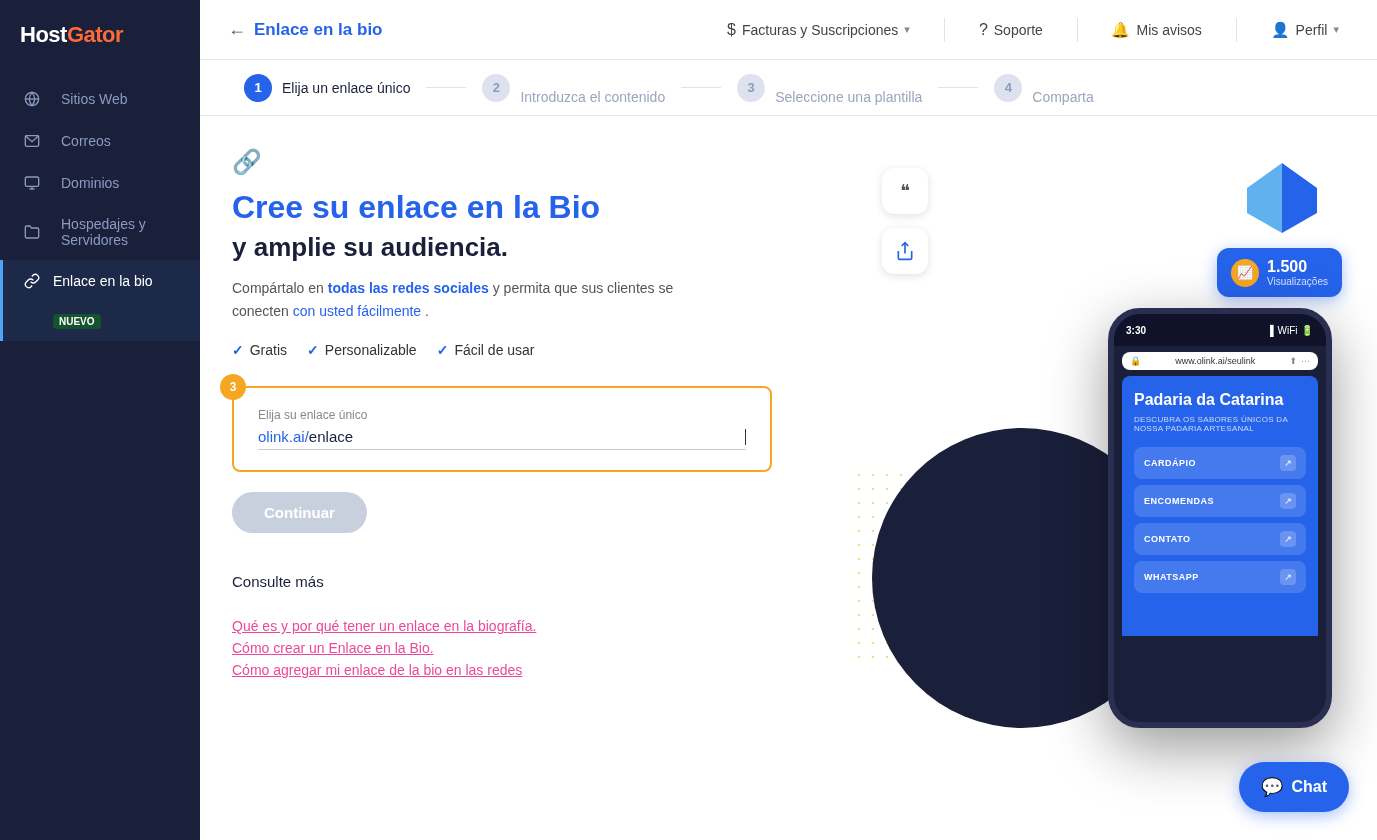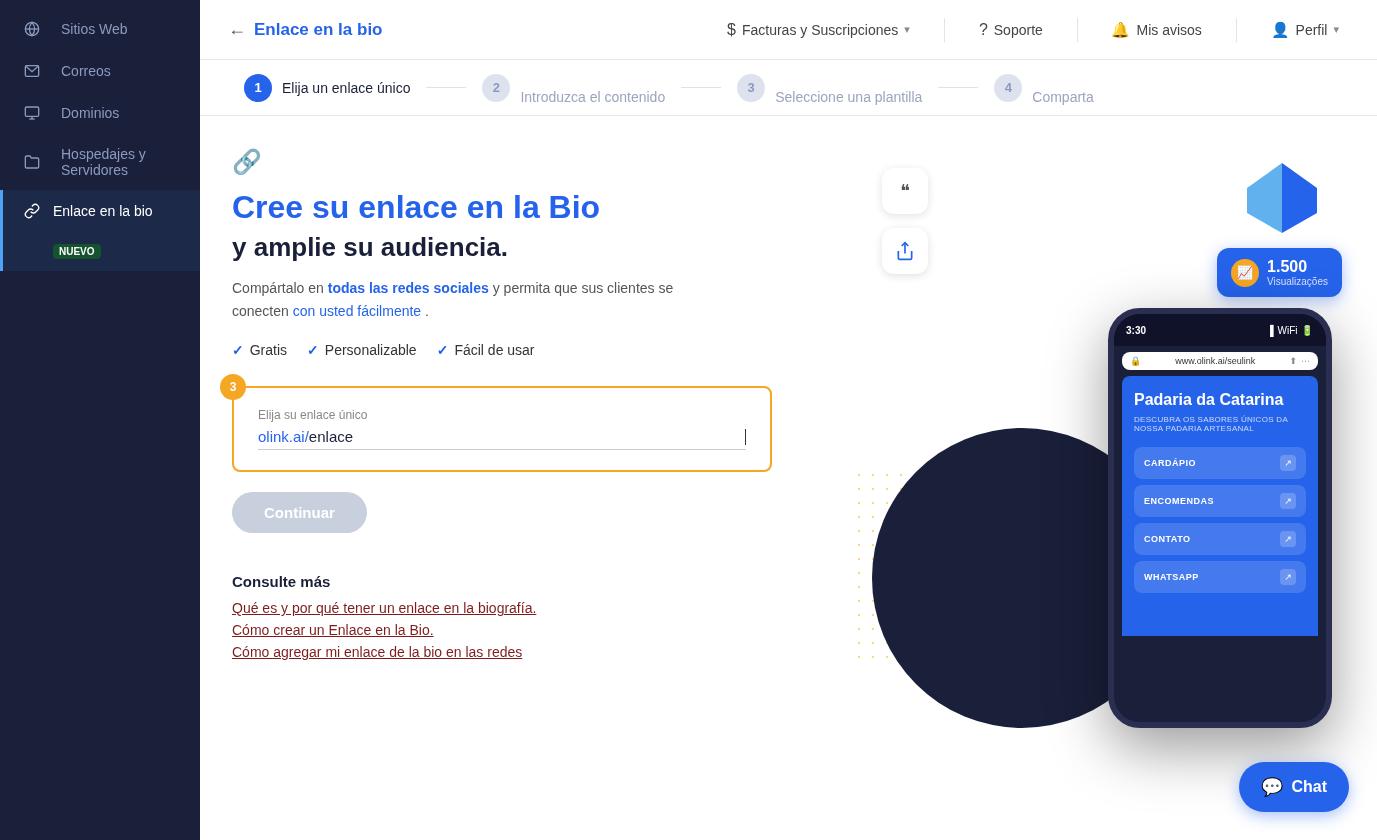--- a/index.html
+++ b/index.html
@@ -260,27 +260,27 @@
       border-radius: 24px;
       font-size: 15px;
       font-weight: 600;
       cursor: not-allowed;
       margin-bottom: 32px;
     }
 
     .consulte-section { margin-top: 8px; }
     .consulte-title {
       font-size: 15px;
-      font-weight: 700;
+      font-weight: 400;
       color: #1a1f3a;
-      margin-bottom: 10px;
+      margin-bottom: 28px;
     }
     .consulte-link {
       display: block;
-      color: #7f1d1d;
+      color: #ec4899;
       font-size: 14px;
       text-decoration: underline;
       margin-bottom: 6px;
       cursor: pointer;
     }
 
     
     .right-panel {
       width: 480px;
       flex-shrink: 0;
@@ -464,20 +464,23 @@
       cursor: pointer;
       box-shadow: 0 4px 16px rgba(37,99,235,0.4);
       z-index: 100;
     }
     .chat-icon { font-size: 18px; }
   </style>
 </head>
 <body>
 
 <aside class="sidebar">
+  <div class="sidebar-logo">
+    Host<span>Gator</span>
+  </div>
   <nav class="sidebar-nav">
     <a class="nav-item">
       <span class="nav-icon">
         <svg width="16" height="16" viewBox="0 0 24 24" fill="none" stroke="currentColor" stroke-width="2">
             <circle cx="12" cy="12" r="10"></circle>
             <line x1="2" y1="12" x2="22" y2="12"></line>
             <path d="M12 2a15.3 15.3 0 0 1 4 10 15.3 15.3 0 0 1-4 10 15.3 15.3 0 0 1-4-10 15.3 15.3 0 0 1 4-10z"></path>
           </svg>
       </span>
       <span>Sitios Web</span>

